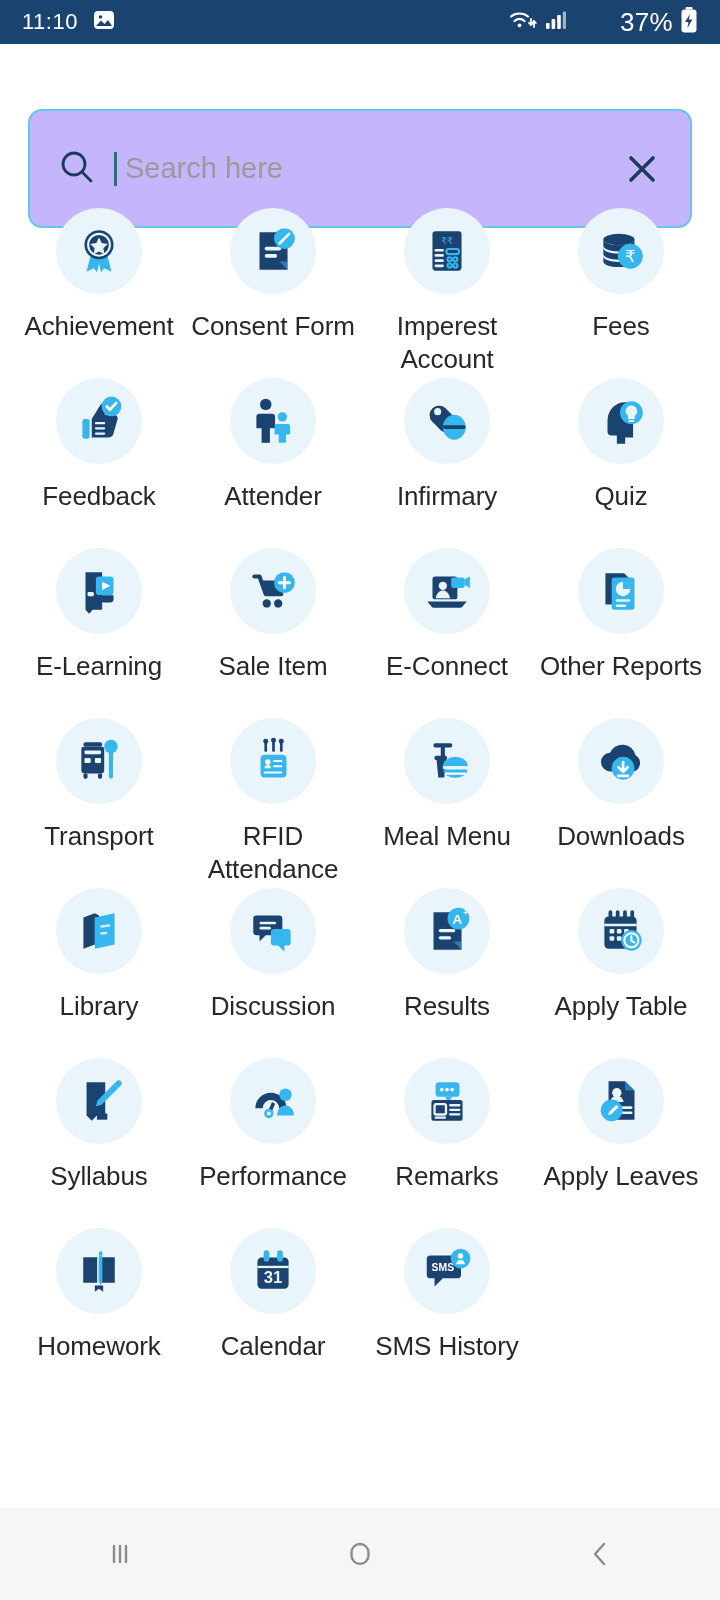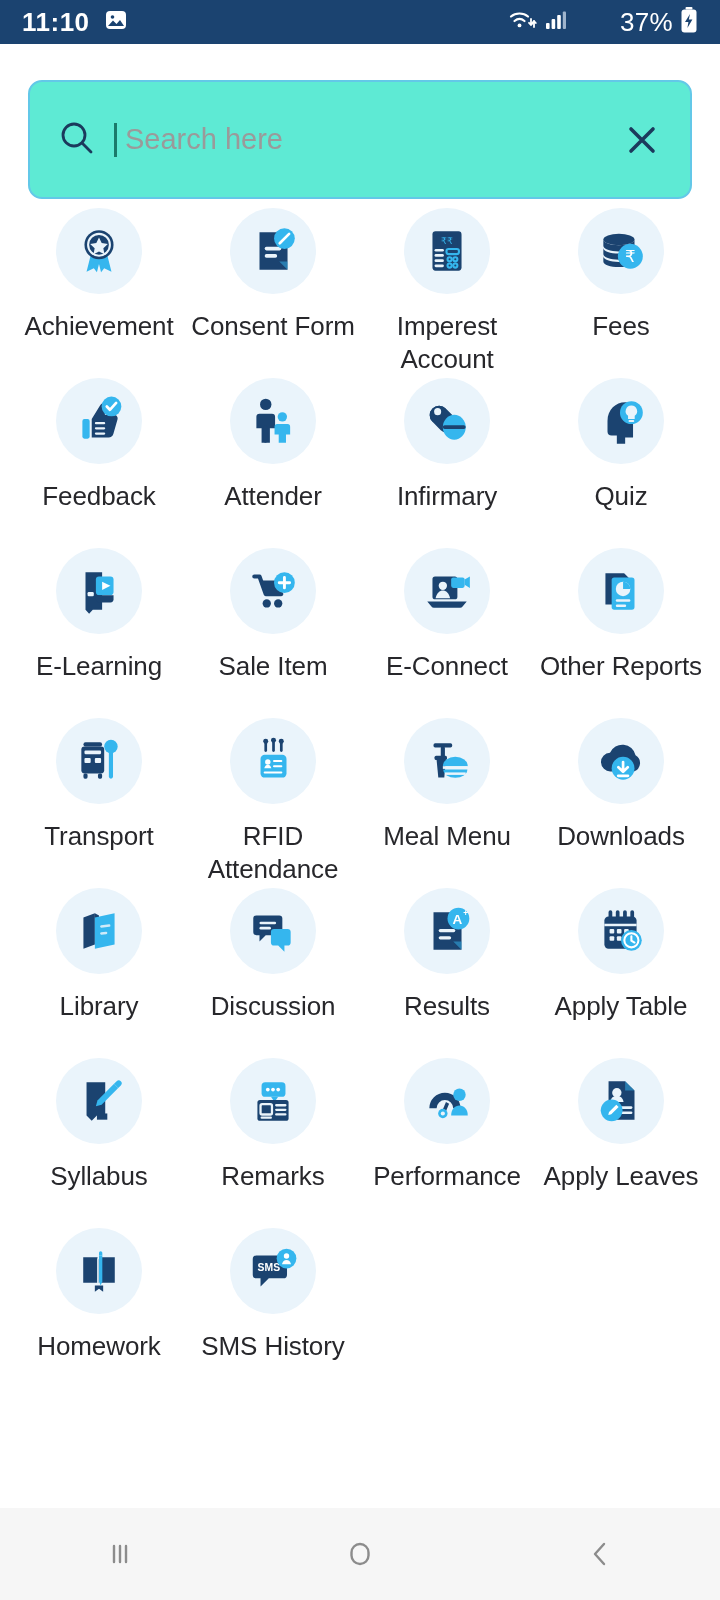--- a/index.html
+++ b/index.html
@@ -13,34 +13,35 @@
 
   
   .status-bar {
     height: 44px; width: 100%;
     background: #1b4370;
     display: flex; align-items: center; justify-content: space-between;
     padding: 0 22px;
     color: #ffffff;
   }
   .status-left { display: flex; align-items: center; gap: 14px; }
-  .status-time { font-size: 26px; letter-spacing: 0.5px; font-weight: 700; }
+  .status-time { font-size: 22px; letter-spacing: 0.5px; font-weight: 400; }
   .status-right { display: flex; align-items: center; gap: 7px; }
   .status-battery-text { font-size: 26px; font-weight: 400; letter-spacing: 0.3px; margin-left: 45px; }
 
   
   .search-wrap { padding: 36px 28px 0 28px; }
   .search-box {
     height: 119px;
     border: 2px solid #63c8e8;
     border-radius: 14px;
-    background: #5eead4;
+    background: #c4b5fd;
     display: flex; align-items: center;
     padding: 0 26px 0 28px;
     gap: 18px;
+    margin-top: 29px;
   }
   .search-caret {
     width: 3px; height: 34px; background: #1b7a6b; flex: 0 0 auto;
     margin-right: -10px;
   }
   .search-input {
     flex: 1 1 auto; border: none; outline: none;
     font-family: "Liberation Sans", sans-serif;
     font-size: 29px; color: #222; background: transparent;
     padding: 0; height: 100%;
@@ -476,20 +477,33 @@
     <path d="M24 38h10v6h-10z" fill="#1b4370"></path>
     <path d="M40.5 9.5l4 4-16 16-5.5 1.5 1.5-5.5z" fill="#35b6ee"></path>
     <path d="M40.5 9.5l4 4 2.5-2.5a2.8 2.8 0 00-4-4z" fill="#35b6ee"></path>
           </svg>
         </div>
         <div class="tile-label">Syllabus</div>
       </div>
       <div class="tile">
         <div class="tile-circle">
           <svg width="54" height="54" viewBox="0 0 52 52">
+    <path d="M9 33a15 15 0 0130 0h-7a8 8 0 10-16 0z" fill="#1b4370"></path>
+    <path d="M20 39l5-12 3 1.6-5 12z" fill="#1b4370"></path>
+    <circle cx="22" cy="38" r="4.5" fill="#35b6ee"></circle>
+    <circle cx="22" cy="38" r="2" fill="#eaf4fb"></circle>
+    <circle cx="38" cy="20" r="6" fill="#35b6ee"></circle>
+    <path d="M30 40c0-6 3.6-9.6 8-9.6s8 3.6 8 9.6z" fill="#35b6ee"></path>
+          </svg>
+        </div>
+        <div class="tile-label">Performance</div>
+      </div>
+      <div class="tile">
+        <div class="tile-circle">
+          <svg width="54" height="54" viewBox="0 0 52 52">
     <rect x="15" y="8" width="23" height="14" rx="3.5" fill="#35b6ee"></rect>
     <path d="M24 22h7l-3.5 5z" fill="#35b6ee"></path>
     <g fill="#fff">
       <circle cx="21" cy="15" r="1.8"></circle>
               <circle cx="26" cy="15" r="1.8"></circle>
       <circle cx="31" cy="15" r="1.8"></circle>
               <circle cx="36" cy="15" r="0"></circle>
     </g>
     <rect x="11" y="25" width="30" height="20" rx="2.5" fill="#1b4370"></rect>
     <rect x="14" y="29" width="11" height="10" rx="1.5" fill="none" stroke="#eaf4fb" stroke-width="2.2"></rect>
@@ -499,33 +513,20 @@
       <rect x="28" y="37.8" width="11" height="2.2" rx="1.1"></rect>
       <rect x="14" y="41" width="11" height="2.2" rx="1.1"></rect>
     </g>
           </svg>
         </div>
         <div class="tile-label">Remarks</div>
       </div>
       <div class="tile">
         <div class="tile-circle">
           <svg width="54" height="54" viewBox="0 0 52 52">
-    <path d="M9 33a15 15 0 0130 0h-7a8 8 0 10-16 0z" fill="#1b4370"></path>
-    <path d="M20 39l5-12 3 1.6-5 12z" fill="#1b4370"></path>
-    <circle cx="22" cy="38" r="4.5" fill="#35b6ee"></circle>
-    <circle cx="22" cy="38" r="2" fill="#eaf4fb"></circle>
-    <circle cx="38" cy="20" r="6" fill="#35b6ee"></circle>
-    <path d="M30 40c0-6 3.6-9.6 8-9.6s8 3.6 8 9.6z" fill="#35b6ee"></path>
-          </svg>
-        </div>
-        <div class="tile-label">Performance</div>
-      </div>
-      <div class="tile">
-        <div class="tile-circle">
-          <svg width="54" height="54" viewBox="0 0 52 52">
     <path d="M14 7h16l9 9v28H14z" fill="#1b4370"></path>
     <path d="M30 7l9 9h-9z" fill="#35b6ee" opacity=".5"></path>
     <circle cx="22" cy="18" r="4.5" fill="#eaf4fb"></circle>
     <path d="M15.5 27c.8-4 3.2-6 6.5-6s5.7 2 6.5 6z" fill="#eaf4fb"></path>
     <g fill="#eaf4fb">
       <rect x="24" y="31" width="13" height="2.6" rx="1.3"></rect>
       <rect x="24" y="36" width="13" height="2.6" rx="1.3"></rect>
     </g>
     <circle cx="17" cy="35" r="10.5" fill="#35b6ee"></circle>
     <path d="M21.5 29.5l2.2 2.2-7 7-3 .8.8-3z" fill="#fff"></path>
@@ -539,20 +540,32 @@
     <path d="M10 12h14a3 3 0 013 3v26a3 3 0 00-3-3H10z" fill="#1b4370"></path>
     <path d="M42 12H28a3 3 0 00-3 3v26a3 3 0 013-3h14z" fill="#1b4370"></path>
     <path d="M10 12h14a3 3 0 013 3v26a3 3 0 00-3-3H10z" fill="none" stroke="#eaf4fb" stroke-width="1.6"></path>
     <path d="M42 12H28a3 3 0 00-3 3v26a3 3 0 013-3h14z" fill="none" stroke="#eaf4fb" stroke-width="1.6"></path>
     <path d="M22 40h8v6l-4-3-4 3z" fill="#1b4370"></path>
     <path d="M26 11l3.2 0 0 25-1.6 4-1.6-4z" fill="#35b6ee"></path>
     <path d="M26 11h3.2l0-2.5a1.6 1.6 0 00-3.2 0z" fill="#35b6ee"></path>
           </svg>
         </div>
         <div class="tile-label">Homework</div>
+      </div>
+      <div class="tile">
+        <div class="tile-circle">
+          <svg width="54" height="54" viewBox="0 0 52 52">
+    <rect x="11" y="13" width="30" height="30" rx="4" fill="#1b4370"></rect>
+    <rect x="11" y="21" width="30" height="2.2" fill="#eaf4fb"></rect>
+    <rect x="17" y="6" width="5.5" height="11" rx="2.75" fill="#35b6ee"></rect>
+    <rect x="30" y="6" width="5.5" height="11" rx="2.75" fill="#35b6ee"></rect>
+    <text x="26" y="38" font-family="Liberation Sans, sans-serif" font-size="16" font-weight="bold" fill="#eaf4fb" text-anchor="middle">31</text>
+          </svg>
+        </div>
+        <div class="tile-label">Calendar</div>
       </div>
       <div class="tile">
         <div class="tile-circle">
           <svg width="54" height="54" viewBox="0 0 52 52">
     <path d="M10 11h26a3.5 3.5 0 013.5 3.5v15A3.5 3.5 0 0136 33H22l-8 8v-8h-4a3.5 3.5 0 01-3.5-3.5v-15A3.5 3.5 0 0110 11z" fill="#1b4370"></path>
     <text x="22" y="26" font-family="Liberation Sans, sans-serif" font-size="10" font-weight="bold" fill="#fff" text-anchor="middle">SMS</text>
     <circle cx="39" cy="14" r="9.5" fill="#35b6ee"></circle>
     <circle cx="39" cy="11.5" r="2.6" fill="#fff"></circle>
     <path d="M34.6 19.5c.6-2.8 2.3-4.2 4.4-4.2s3.8 1.4 4.4 4.2z" fill="#fff"></path>
           </svg>

